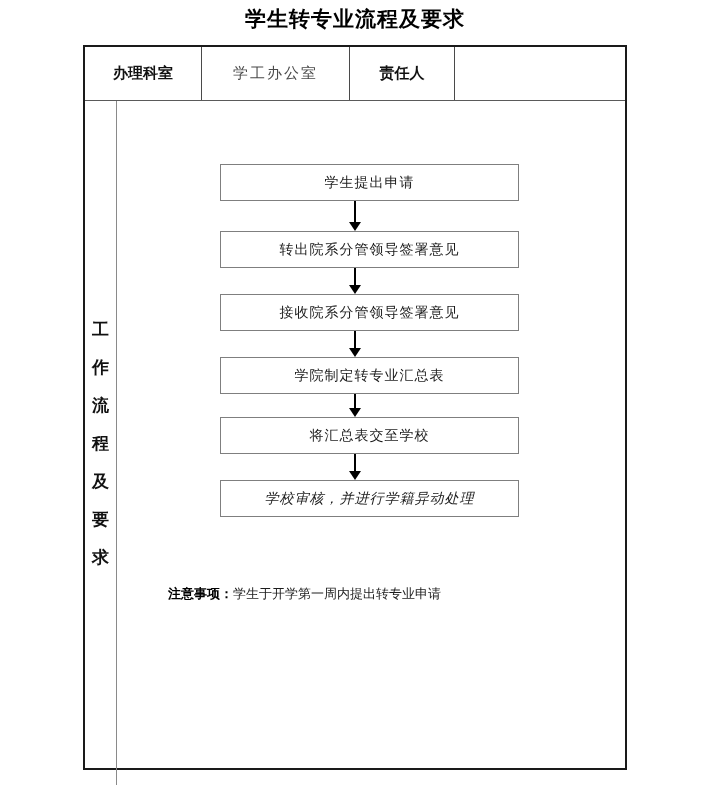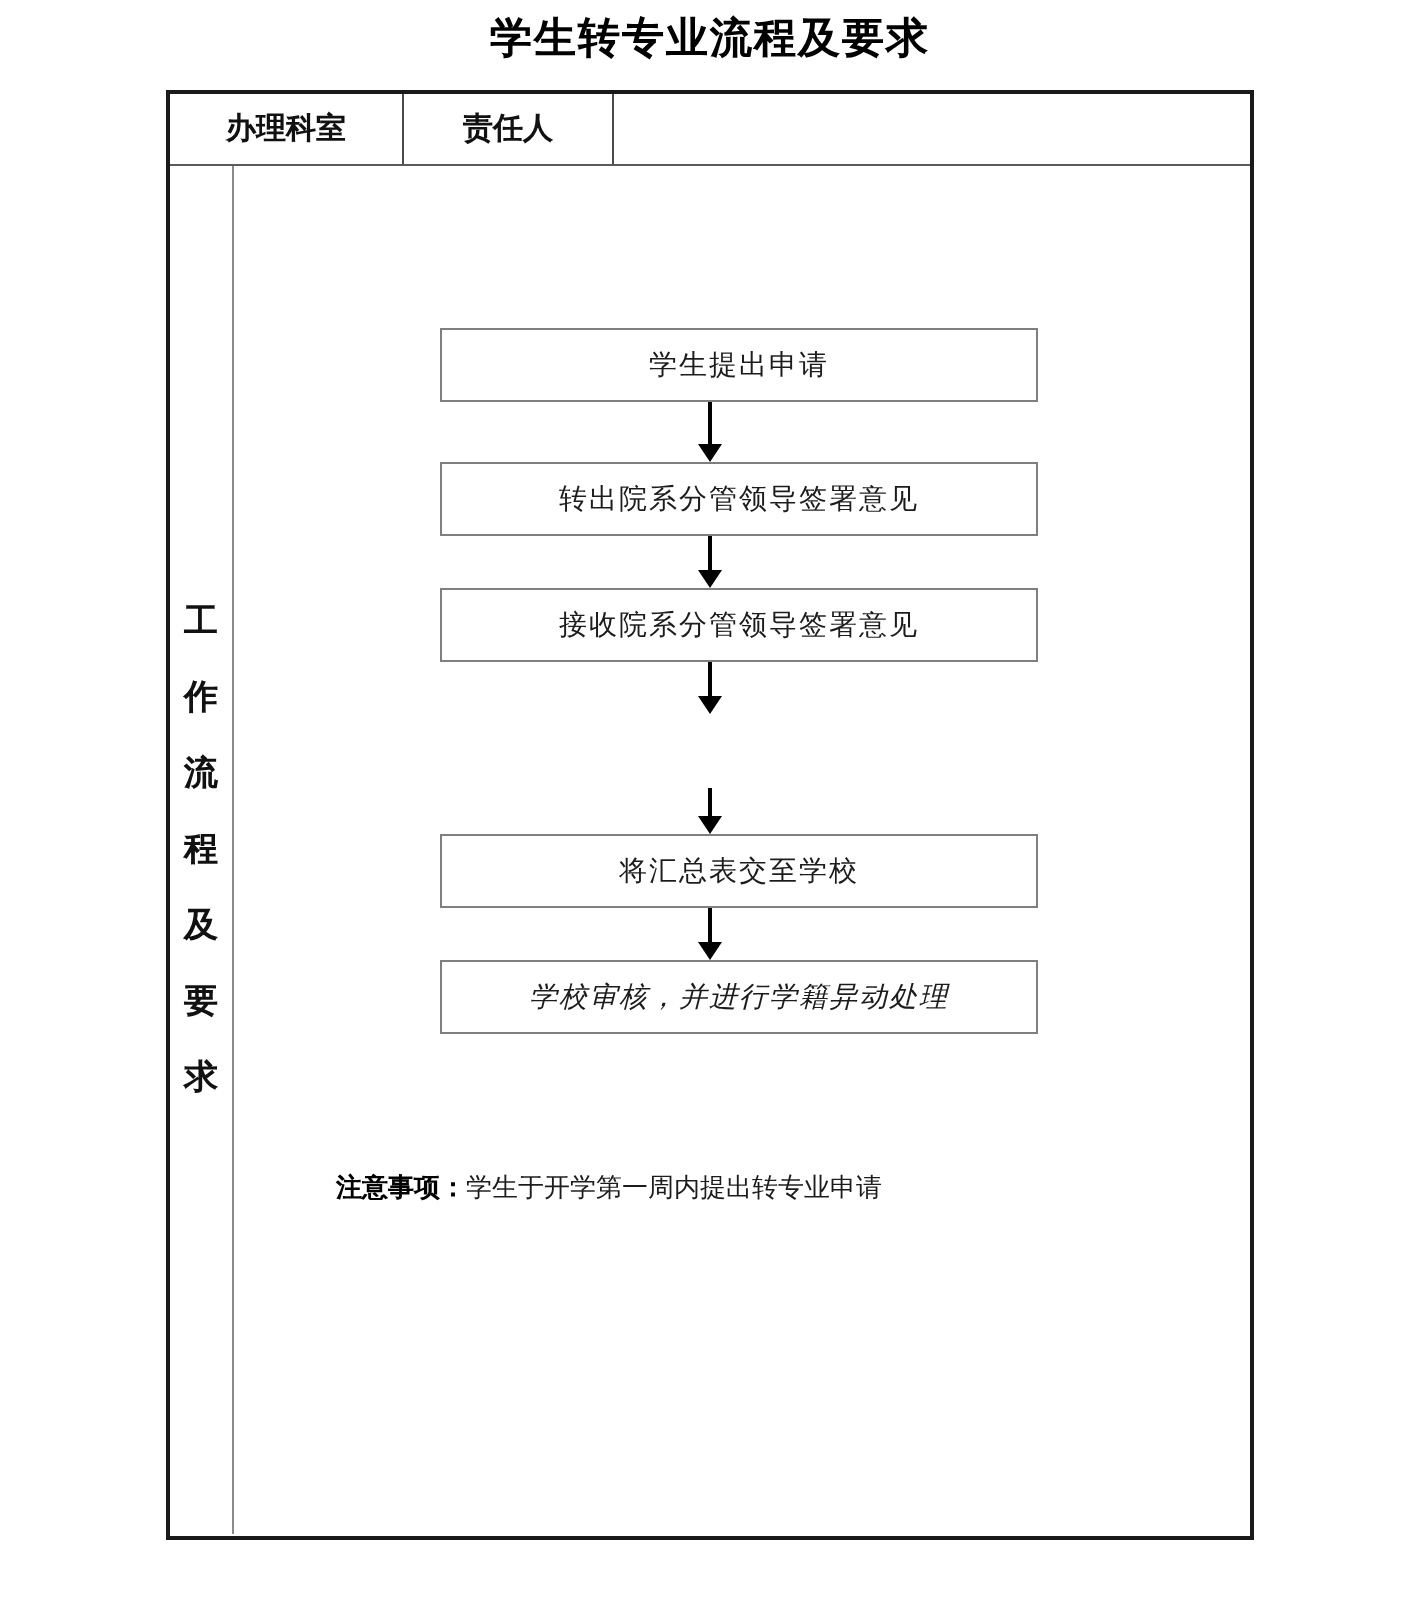--- a/index.html
+++ b/index.html
@@ -17,21 +17,21 @@
     text-align:center;
     font-size:21px; font-weight:bold; letter-spacing:1px;
     color:#000;
   }
   .form-table {
     position:absolute; left:83px; top:45px;
     width:544px; height:725px;
     border:2px solid #1a1a1a;
     background:#fff;
   }
-  .header-row { display:flex; height:36px; border-bottom:1px solid #5a5a5a; }
+  .header-row { display:flex; height:54px; border-bottom:1px solid #5a5a5a; }
   .hcell {
     display:flex; align-items:center; justify-content:center;
     font-size:15px; height:100%;
   }
   .hcell.lab { font-weight:bold; color:#111; }
   .hcell.val { font-weight:normal; color:#4a4a4a; letter-spacing:2px; }
   .hc1 { width:117px; border-right:1px solid #4a4a4a; }
   .hc2 { width:148px; border-right:1px solid #4a4a4a; }
   .hc3 { width:105px; border-right:1px solid #4a4a4a; }
   .hc4 { flex:1; }
@@ -77,20 +77,21 @@
 <body>
 
 <div class="page">
 
   <div class="doc-title">学生转专业流程及要求</div>
 
   <div class="form-table">
 
     <div class="header-row">
       <div class="hcell lab hc1">办理科室</div>
+      <div class="hcell val hc2">学工办公室</div>
       <div class="hcell lab hc3">责任人</div>
       <div class="hcell val hc4"></div>
     </div>
 
     <div class="body-row">
       <div class="side-cell">
         <div class="vertical-label">工作流程及要求</div>
       </div>
       <div class="flow-cell"></div>
     </div>
@@ -102,20 +103,21 @@
   <div class="arrow-head ah1"></div>
 
   <div class="flow-box fb2">转出院系分管领导签署意见</div>
   <div class="arrow-shaft as2"></div>
   <div class="arrow-head ah2"></div>
 
   <div class="flow-box fb3">接收院系分管领导签署意见</div>
   <div class="arrow-shaft as3"></div>
   <div class="arrow-head ah3"></div>
 
+  <div class="flow-box fb4">学院制定转专业汇总表</div>
   <div class="arrow-shaft as4"></div>
   <div class="arrow-head ah4"></div>
 
   <div class="flow-box fb5">将汇总表交至学校</div>
   <div class="arrow-shaft as5"></div>
   <div class="arrow-head ah5"></div>
 
   <div class="flow-box fb6">学校审核，并进行学籍异动处理</div>
 
   <div class="note">

